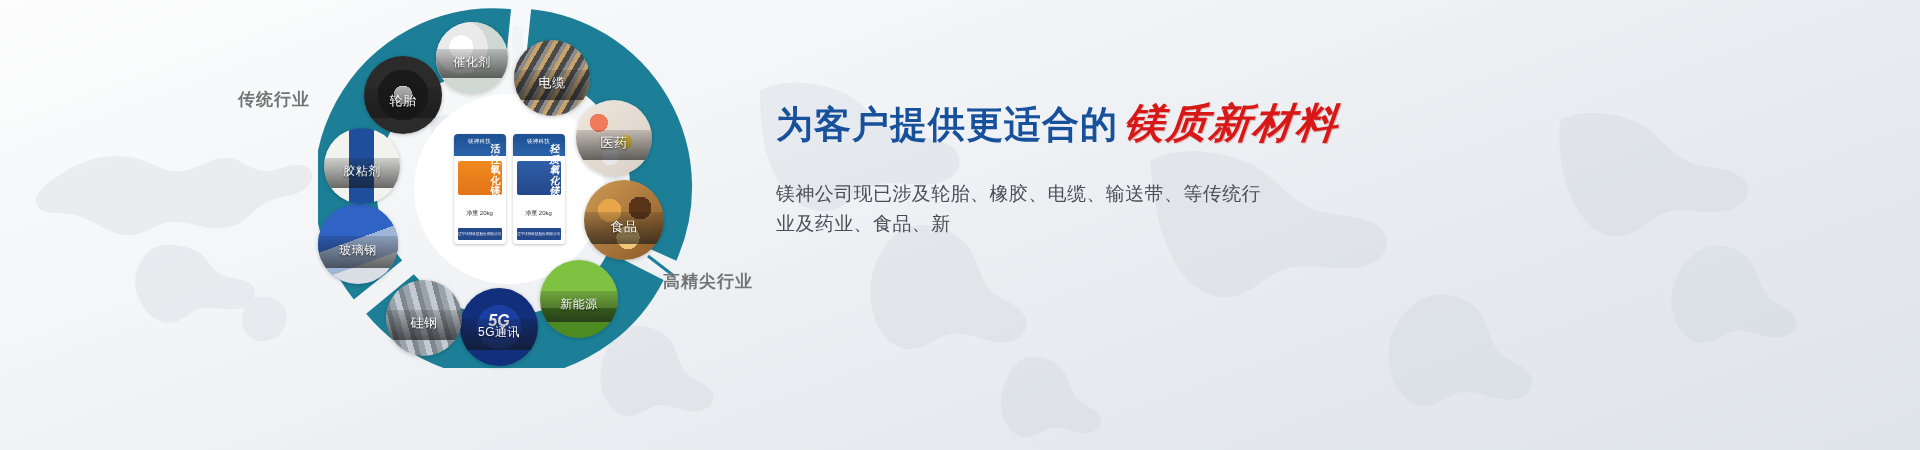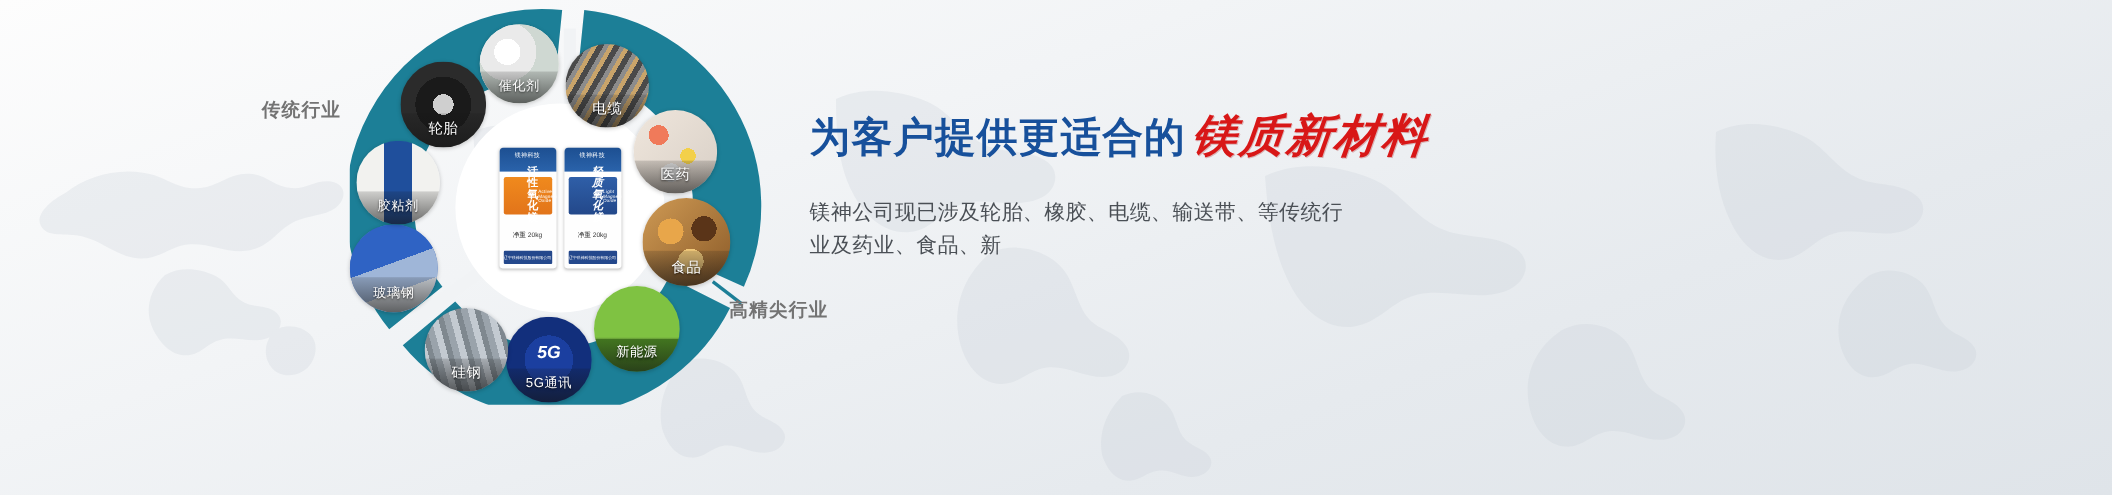--- a/index.html
+++ b/index.html
@@ -14,21 +14,21 @@
   .stage { position:absolute; inset:0; }
 
   
   .ring-wrap { position:absolute; left:318px; top:8px; width:420px; height:360px; }
   .ring-svg { position:absolute; inset:0; }
 
   .node { position:absolute; border-radius:50%; overflow:hidden;
           box-shadow:0 1px 4px rgba(0,0,0,.22); }
   .node .photo { position:absolute; inset:0; }
   .node .cap {
-    position:absolute; left:0; right:0; bottom:0; height:40%;
+    position:absolute; left:0; right:0; bottom:16px; height:40%;
     display:flex; align-items:center; justify-content:center;
     color:#fff; font-size:13px; letter-spacing:.5px;
     background:linear-gradient(to top,rgba(20,20,20,.62),rgba(20,20,20,.16));
     text-shadow:0 1px 2px rgba(0,0,0,.75);
     padding-bottom:3px;
     text-align:right;
   }
   .node.sm .cap { font-size:12px; }
 
   
@@ -37,41 +37,41 @@
     border-radius:50%; background:#fff; box-shadow:0 0 0 2px #fff;
     display:flex; align-items:center; justify-content:center; gap:7px;
   }
   .bag { width:52px; height:110px; border-radius:4px 4px 3px 3px;
          position:relative; overflow:hidden; box-shadow:0 1px 3px rgba(0,0,0,.25);
          background:#fefefe; }
   .bag .top { height:22px; background:linear-gradient(180deg,#1d4f91,#2a63ab); }
   .bag .logo { position:absolute; top:4px; left:0; right:0; text-align:center;
                color:#fff; font-size:5.5px; letter-spacing:.3px; }
   .bag .band { margin:5px 4px 0; height:34px; border-radius:2px;
-               display:flex; flex-direction:row; align-items:center; justify-content:center;
+               display:flex; flex-direction:column; align-items:center; justify-content:center;
                color:#fff; line-height:1.05;padding-left:33px; }
   .bag .band .cn { font-size:10px; font-weight:bold; }
   .bag .band .en { font-size:4.2px; margin-top:2px; letter-spacing:.2px; }
   .bag.orange .band { background:linear-gradient(180deg,#f08a1d,#e2741a); }
   .bag.blue   .band { background:linear-gradient(180deg,#2f5fa8,#23488a);font-style:italic; }
   .bag .net { position:absolute; bottom:26px; left:0; right:0; text-align:center;
               font-size:6px; color:#333; }
   .bag .foot { position:absolute; bottom:4px; left:4px; right:4px; height:12px;
                background:#24488c; border-radius:1px;
                display:flex; align-items:center; justify-content:center;
                color:#fff; font-size:3.6px; }
 
   
   .cat-label { position:absolute; color:#737373; font-size:17px; font-weight:bold;
                letter-spacing:1px; white-space:nowrap; }
   .cat-trad { left:238px; top:88px; }
   .cat-high { left:663px; top:270px; }
 
   
-  .copy { position:absolute; left:736px; top:96px; width:700px; }
+  .copy { position:absolute; left:776px; top:96px; width:700px; }
   .headline { display:flex; align-items:baseline; white-space:nowrap; }
   .headline .blue {
     font-size:37px; font-weight:bold; color:#17509b; letter-spacing:1px;
     font-family:"Liberation Sans", sans-serif;
   }
   .headline .red {
     font-size:41px; font-weight:bold; color:#d81717; margin-left:6px;
     font-family:"Liberation Serif", serif;
     font-style:italic; letter-spacing:2px;
     transform:skewX(-6deg);

